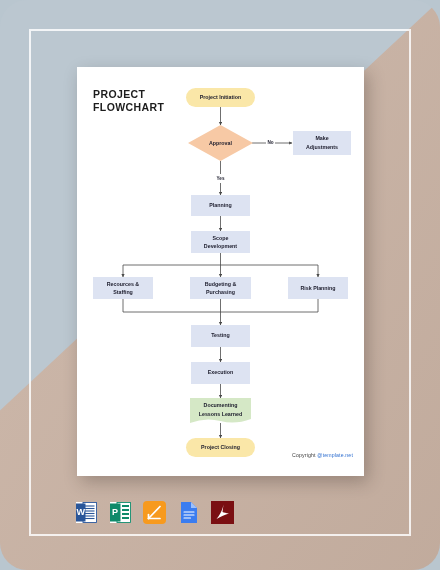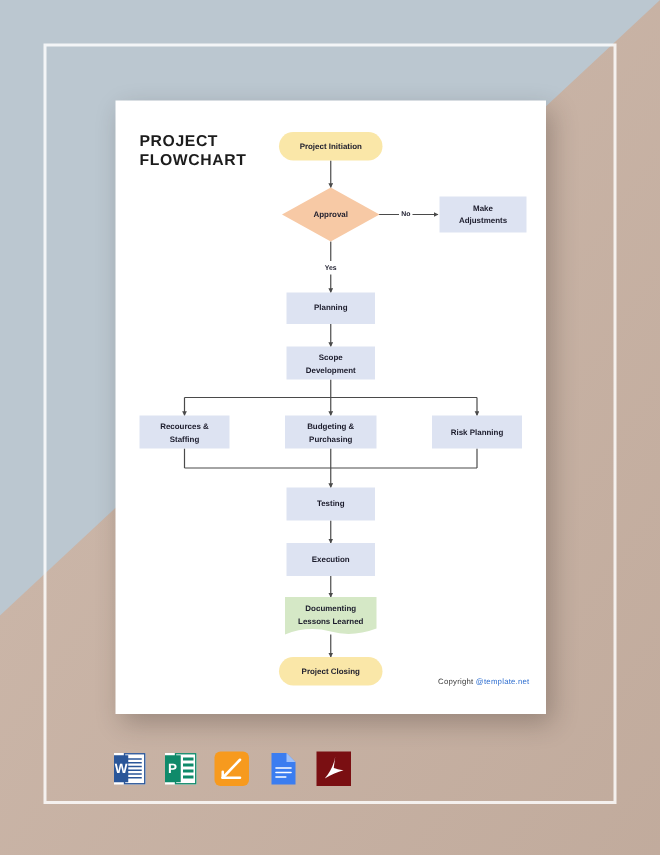--- a/index.html
+++ b/index.html
@@ -12,20 +12,21 @@
     overflow: hidden;
     font-family: "Liberation Sans", sans-serif;
     background: #b9c6cf;
   }
 
   #stage {
     position: relative;
     width: 440px;
     height: 570px;
     overflow: hidden;
+    border-radius: 27px;
   }
 
   
   .bg-base {
     position: absolute;
     inset: 0;
     background: #bbc7d0;
   }
   .bg-tan {
     position: absolute;

